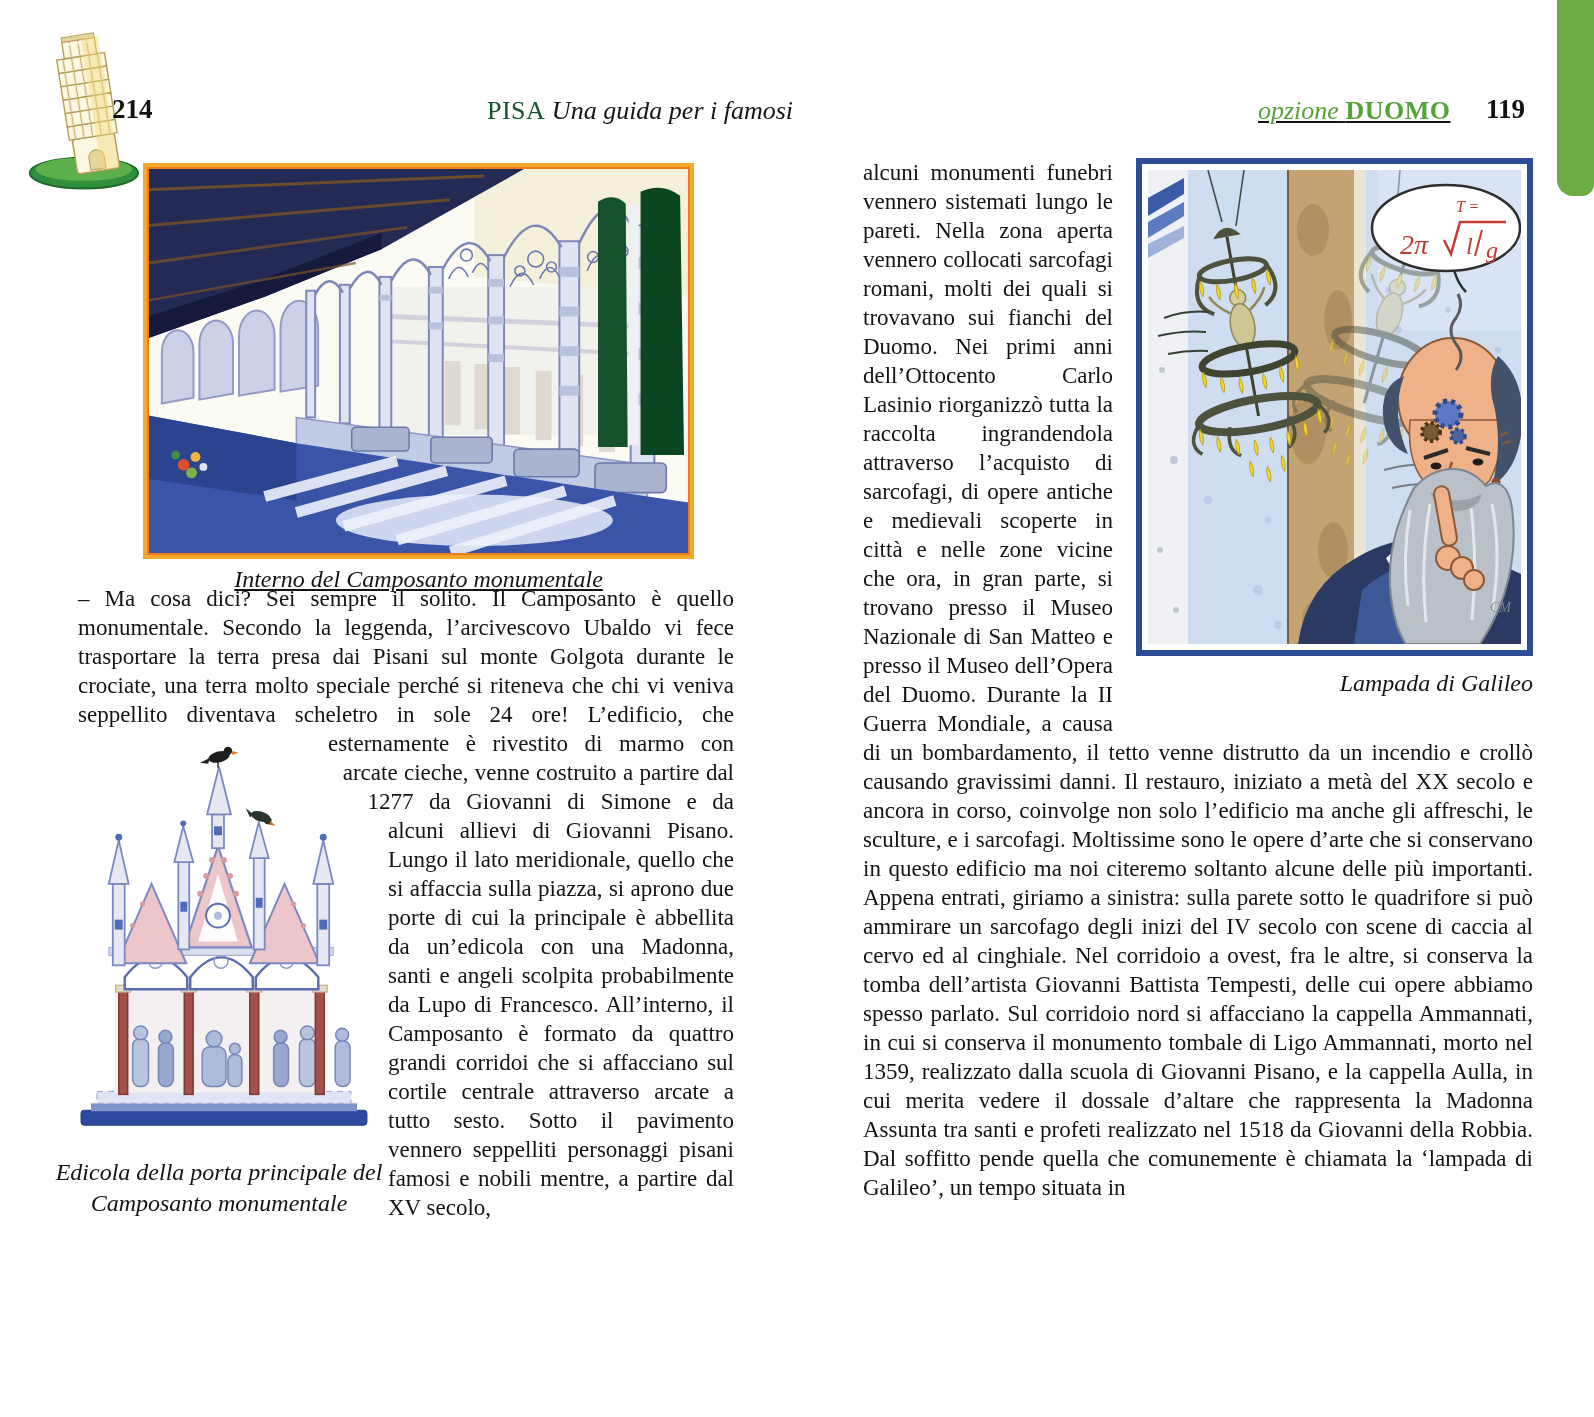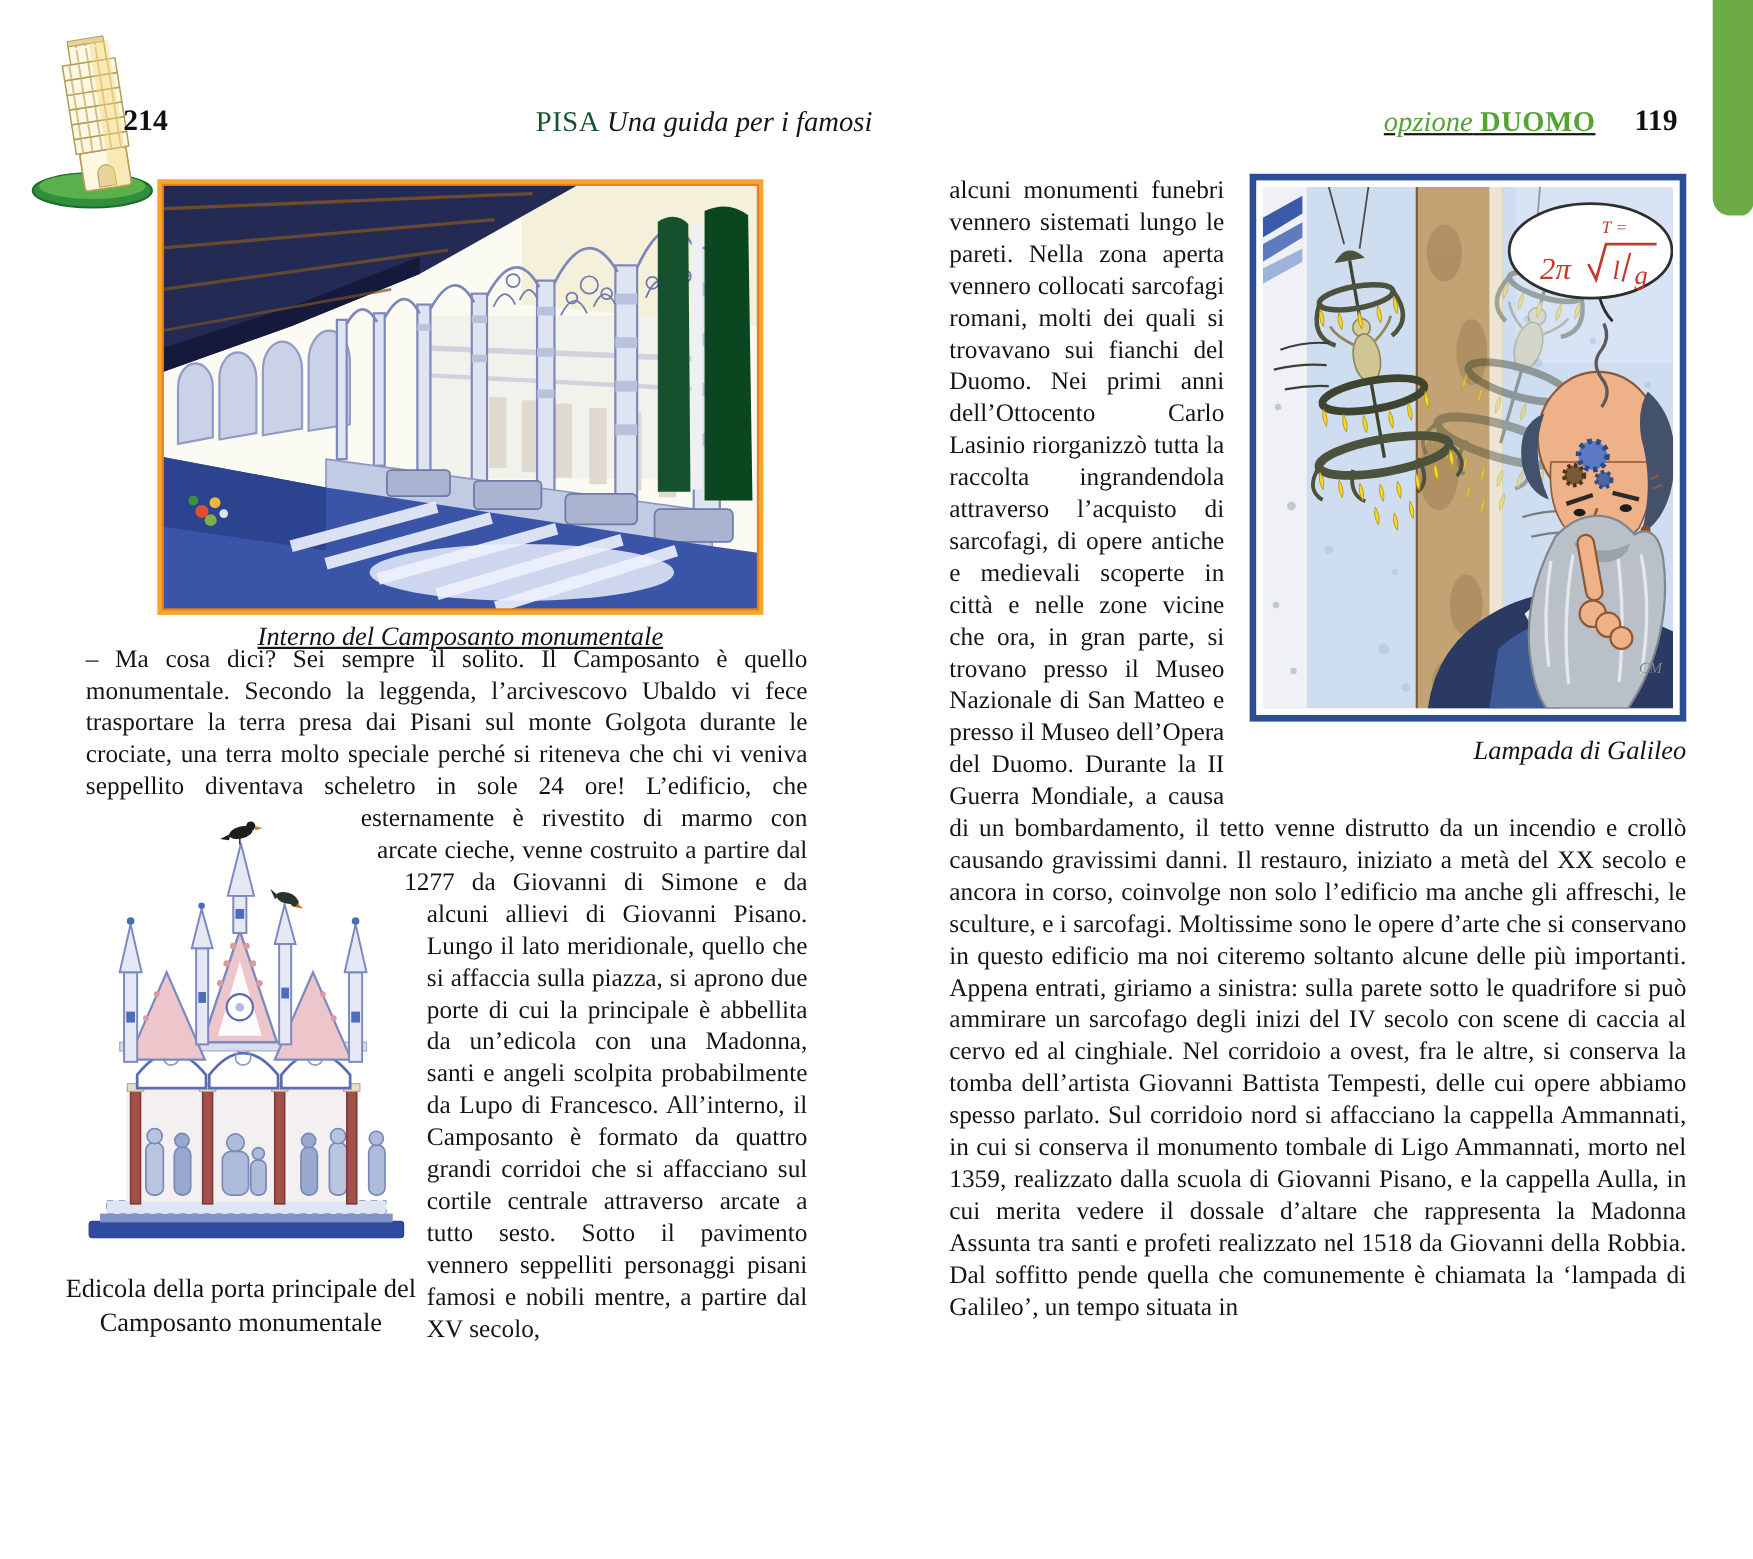--- a/index.html
+++ b/index.html
@@ -24,21 +24,21 @@
   .cap1{left:143px;top:566px;width:551px;}
   
   .body-text{font-size:23px;line-height:29px;text-align:justify;color:#141414;}
   .body-text p{margin:0;}
   .left-body{left:78px;top:584px;width:656px;}
   .right-body{left:863px;top:158px;width:670px;}
   .fig-left{float:left;width:310px;height:560px;
     shape-outside:polygon(0px 0px,207px 0px,207px 30px,242px 30px,242px 60px,257px 60px,257px 90px,282px 90px,282px 120px,310px 120px,310px 560px,0px 560px);
     shape-margin:8px;}
   .fig-left svg{display:block;width:335px;height:412px;margin:6px 0 0 -24px;}
-  .fig-left .fig-cap{display:block;width:330px;margin:10px 0 0 -24px;font-size:24px;line-height:31px;text-align:center;}
+  .fig-left .fig-cap{display:block;width:330px;margin:10px 0 0 -24px;font-style:italic;font-size:24px;line-height:31px;text-align:center;}
   .fig-right{float:right;width:420px;height:575px;}
   .galileo-frame{display:block;width:373px;height:474px;border:6px solid #2c4d96;background:#fff;padding:6px;margin-left:23px;box-sizing:content-box;}
   .galileo-frame svg{display:block;width:373px;height:474px;}
   .fig-right .fig-cap{display:block;width:397px;margin:13px 0 0 23px;font-style:italic;font-size:24px;text-align:right;}
 </style>
 </head>
 <body>
 
 <div class="abs green-tab"></div>
 

